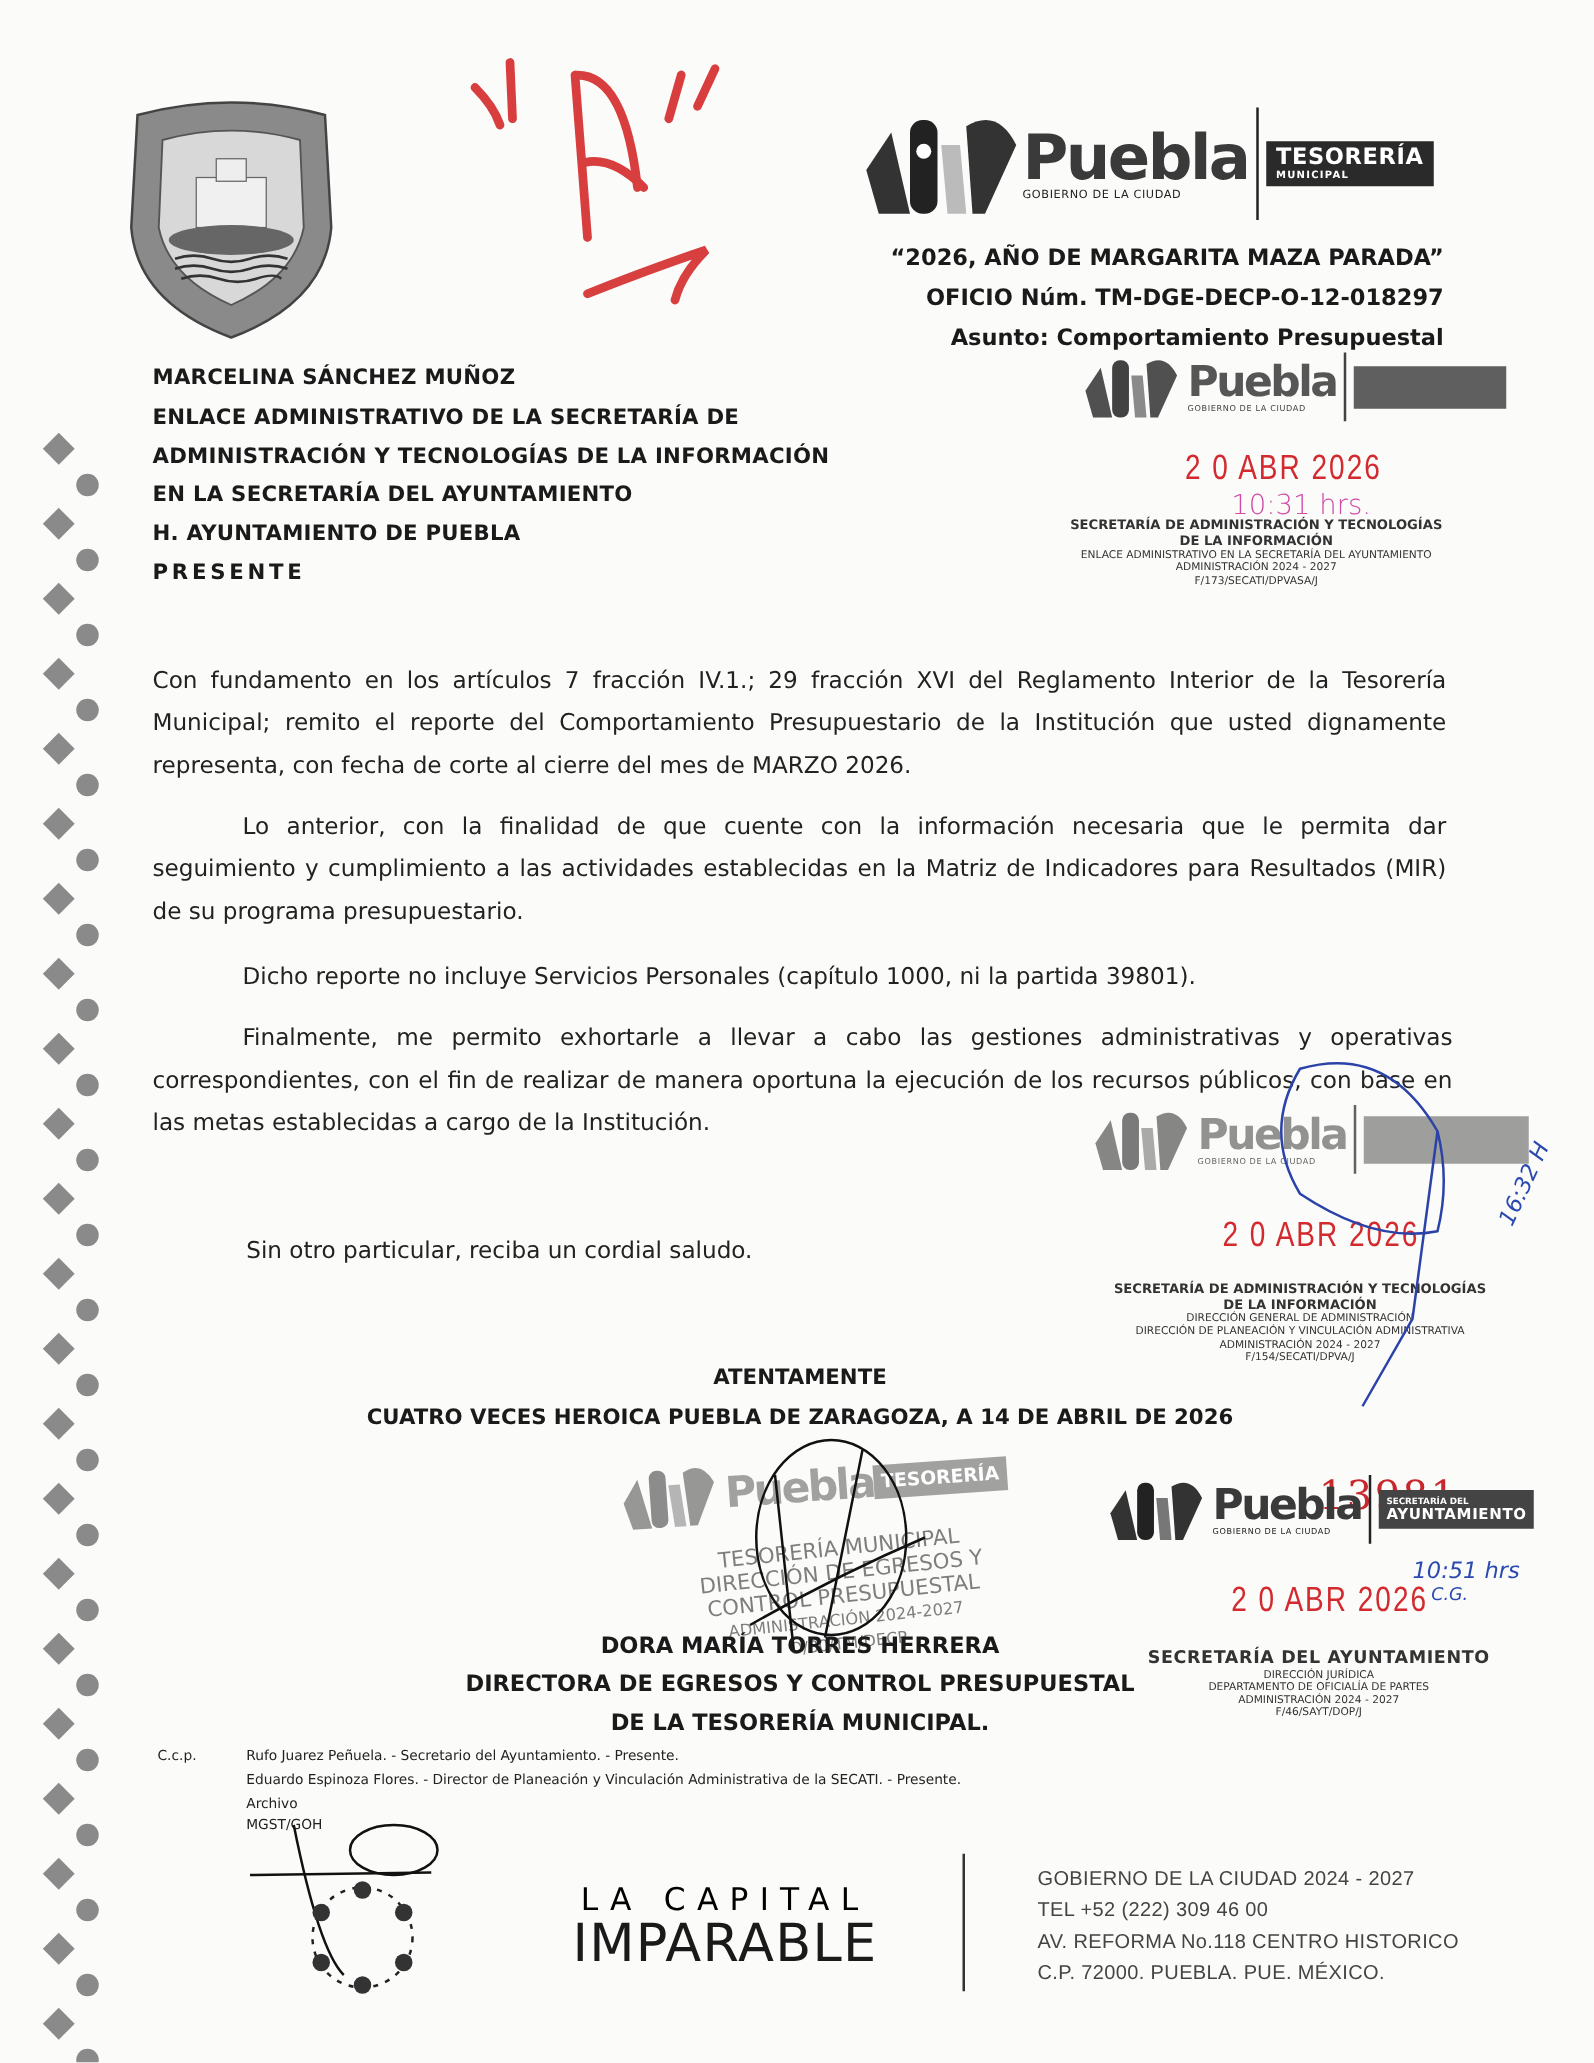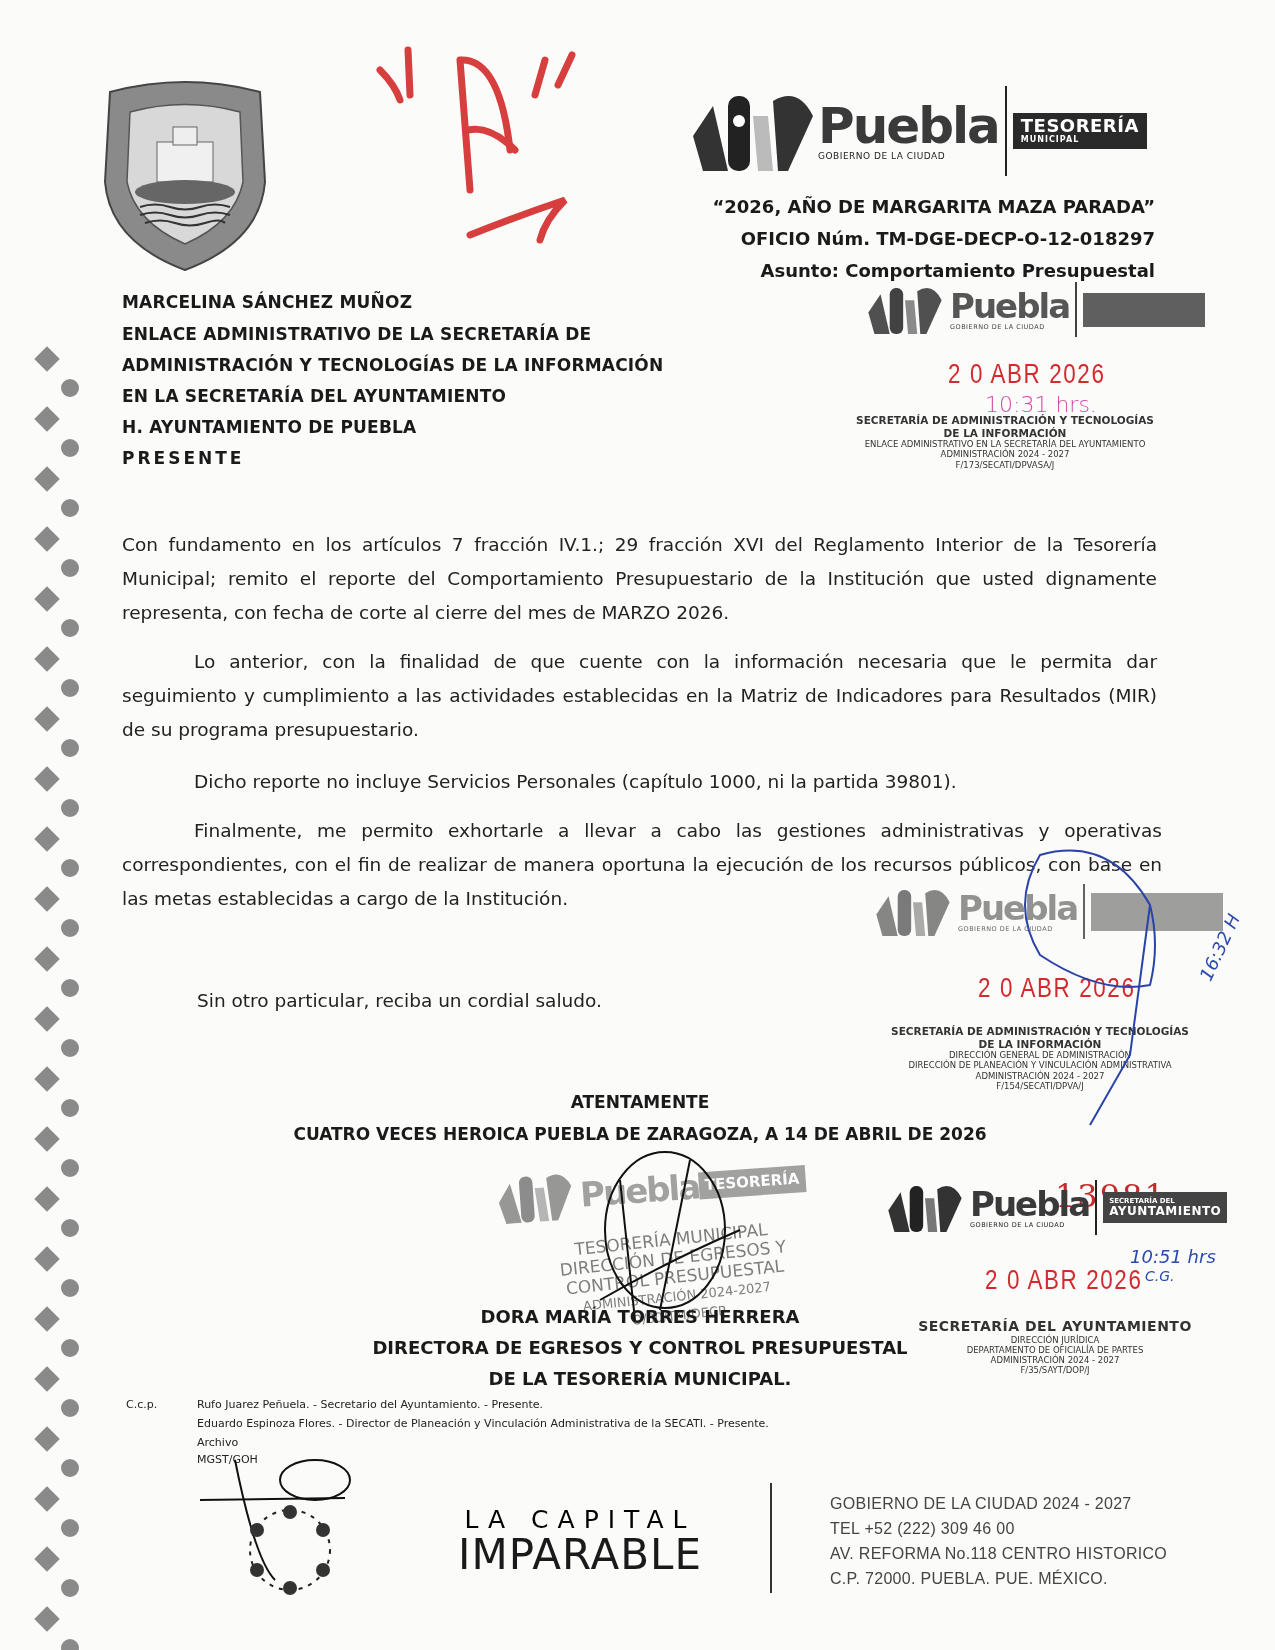--- a/index.html
+++ b/index.html
@@ -291,21 +291,21 @@
   </div>
 </div>
 <div class="abs stamp-date" style="left:985px; top:1264px;">2 0 ABR 2026</div>
 <div class="abs stamp-time blue" style="left:1130px; top:1246px;">10:51 hrs</div>
 <div class="abs stamp-time blue" style="left:1145px; top:1268px; font-size:14px;">C.G.</div>
 <div class="abs stamp-text" style="left:890px; top:1318px; width:330px;">
   <div style="font-weight:bold; font-size:14px; letter-spacing:0.5px;">SECRETARÍA DEL AYUNTAMIENTO</div>
   <div class="ln">DIRECCIÓN JURÍDICA</div>
   <div class="ln">DEPARTAMENTO DE OFICIALÍA DE PARTES</div>
   <div class="ln">ADMINISTRACIÓN 2024 - 2027</div>
-  <div class="ln">F/35/SAYT/DOP/J</div>
+  <div class="ln">F/46/SAYT/DOP/J</div>
 </div>
 
 <div class="abs ccp" style="left:126px; top:1398px;">C.c.p.</div>
 <div class="abs ccp" style="left:197px; top:1398px;">Rufo Juarez Peñuela. - Secretario del Ayuntamiento. - Presente.</div>
 <div class="abs ccp" style="left:197px; top:1417px;">Eduardo Espinoza Flores. - Director de Planeación y Vinculación Administrativa de la SECATI. - Presente.</div>
 <div class="abs ccp" style="left:197px; top:1436px;">Archivo</div>
 <div class="abs ccp" style="left:197px; top:1453px;">MGST/GOH</div>
 
 <div class="abs" style="left:195px; top:1450px;">
   <svg width="170" height="160" viewBox="0 0 170 160">

